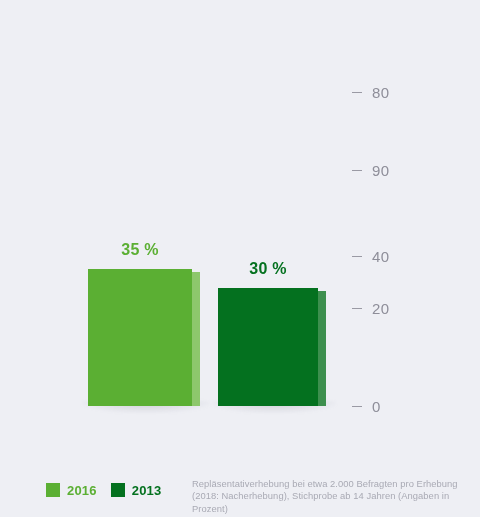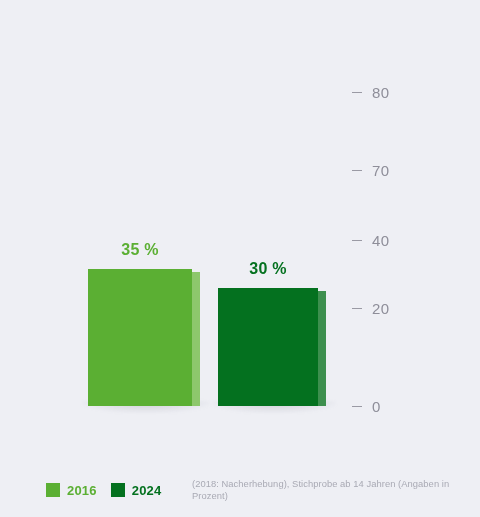--- a/index.html
+++ b/index.html
@@ -198,23 +198,23 @@
 
     </div>
 
     <div class="y-axis">
       <div class="tick" style="top:84px;">
         <span class="tick-dash"></span>
         <span class="tick-label">80</span>
       </div>
       <div class="tick" style="top:162px;">
         <span class="tick-dash"></span>
-        <span class="tick-label">70</span>
-      </div>
-      <div class="tick" style="top:232px;">
+        <span class="tick-label">90</span>
+      </div>
+      <div class="tick" style="top:248px;">
         <span class="tick-dash"></span>
         <span class="tick-label">40</span>
       </div>
       <div class="tick" style="top:300px;justify-content:space-between;">
         <span class="tick-dash"></span>
         <span class="tick-label">20</span>
       </div>
       <div class="tick" style="top:398px;">
         <span class="tick-dash"></span>
         <span class="tick-label">0</span>
@@ -225,23 +225,24 @@
 
   <div class="footer">
 
     <div class="legend">
       <div class="legend-item">
         <span class="legend-swatch" style="background:#5baf33;"></span>
         <span class="legend-label" style="color:#5baf33;">2016</span>
       </div>
       <div class="legend-item">
         <span class="legend-swatch" style="background:#04711f;"></span>
-        <span class="legend-label" style="color:#04711f;">2024</span>
+        <span class="legend-label" style="color:#04711f;">2013</span>
       </div>
     </div>
 
     <div class="source-note">
+      <span>Repläsentativerhebung bei etwa 2.000 Befragten pro Erhebung</span>
       <span>(2018: Nacherhebung), Stichprobe ab 14 Jahren (Angaben in Prozent)</span>
     </div>
 
   </div>
 
 </div>
 
 </body></html>

